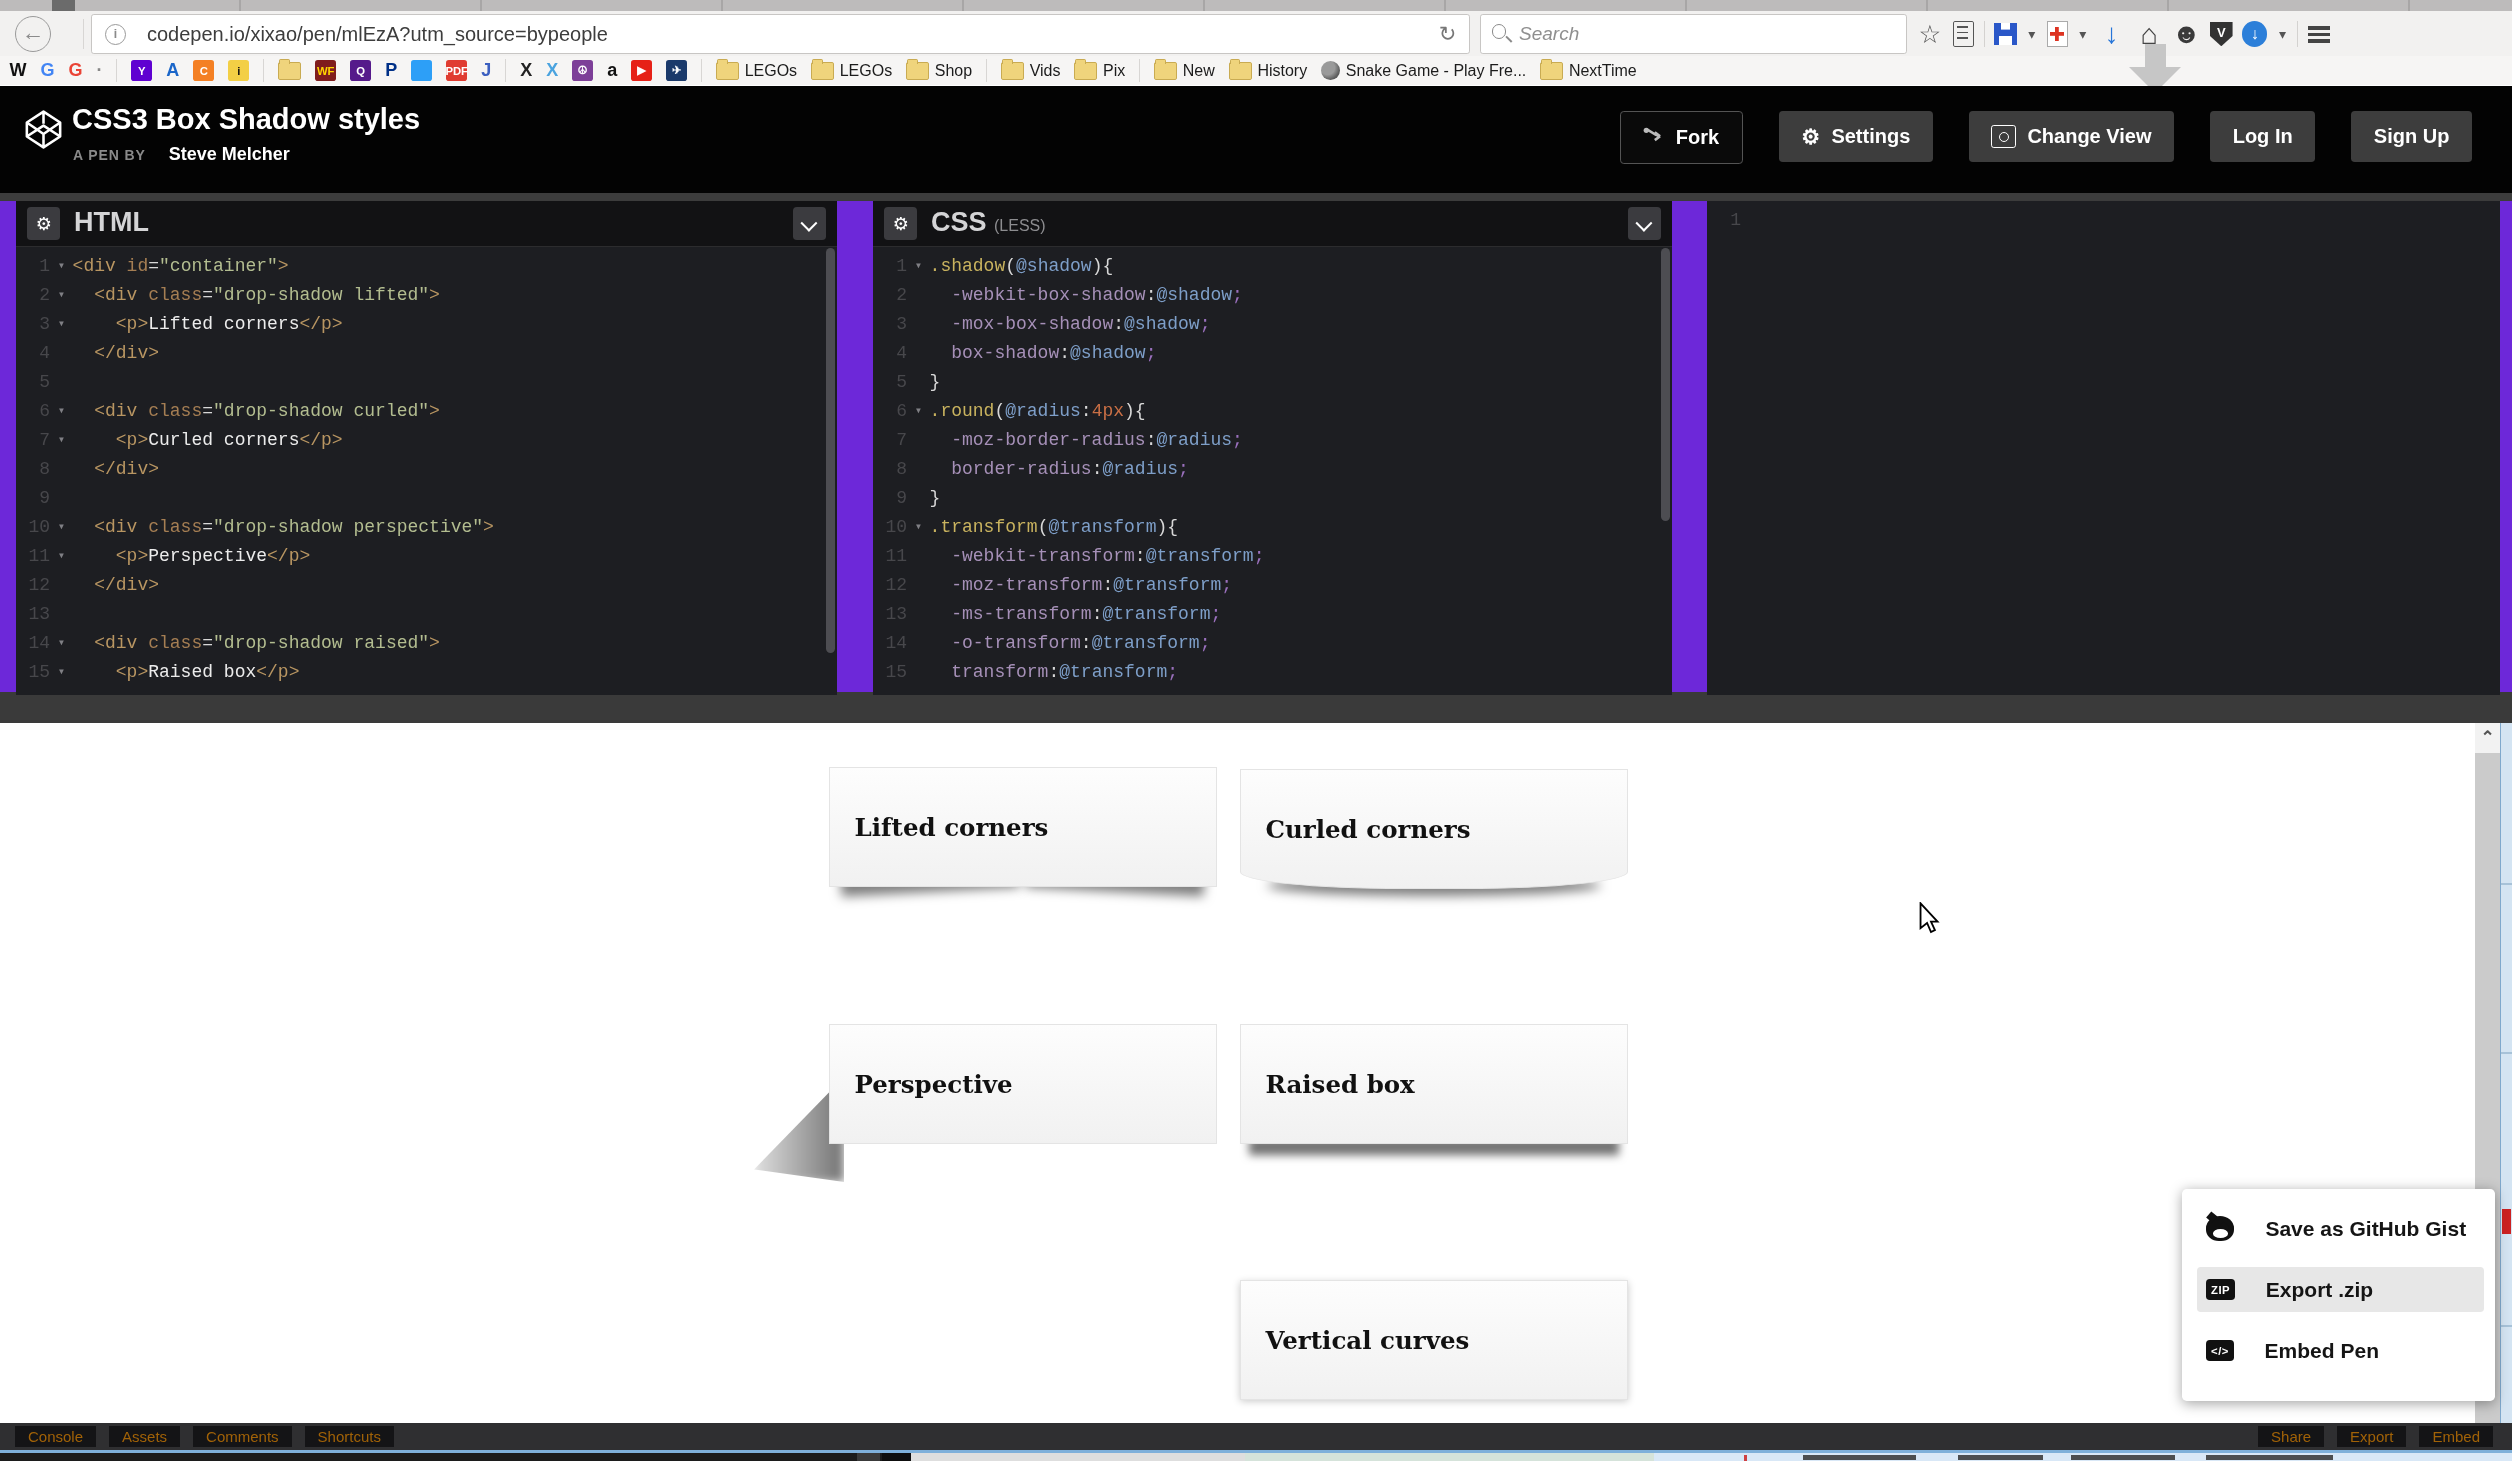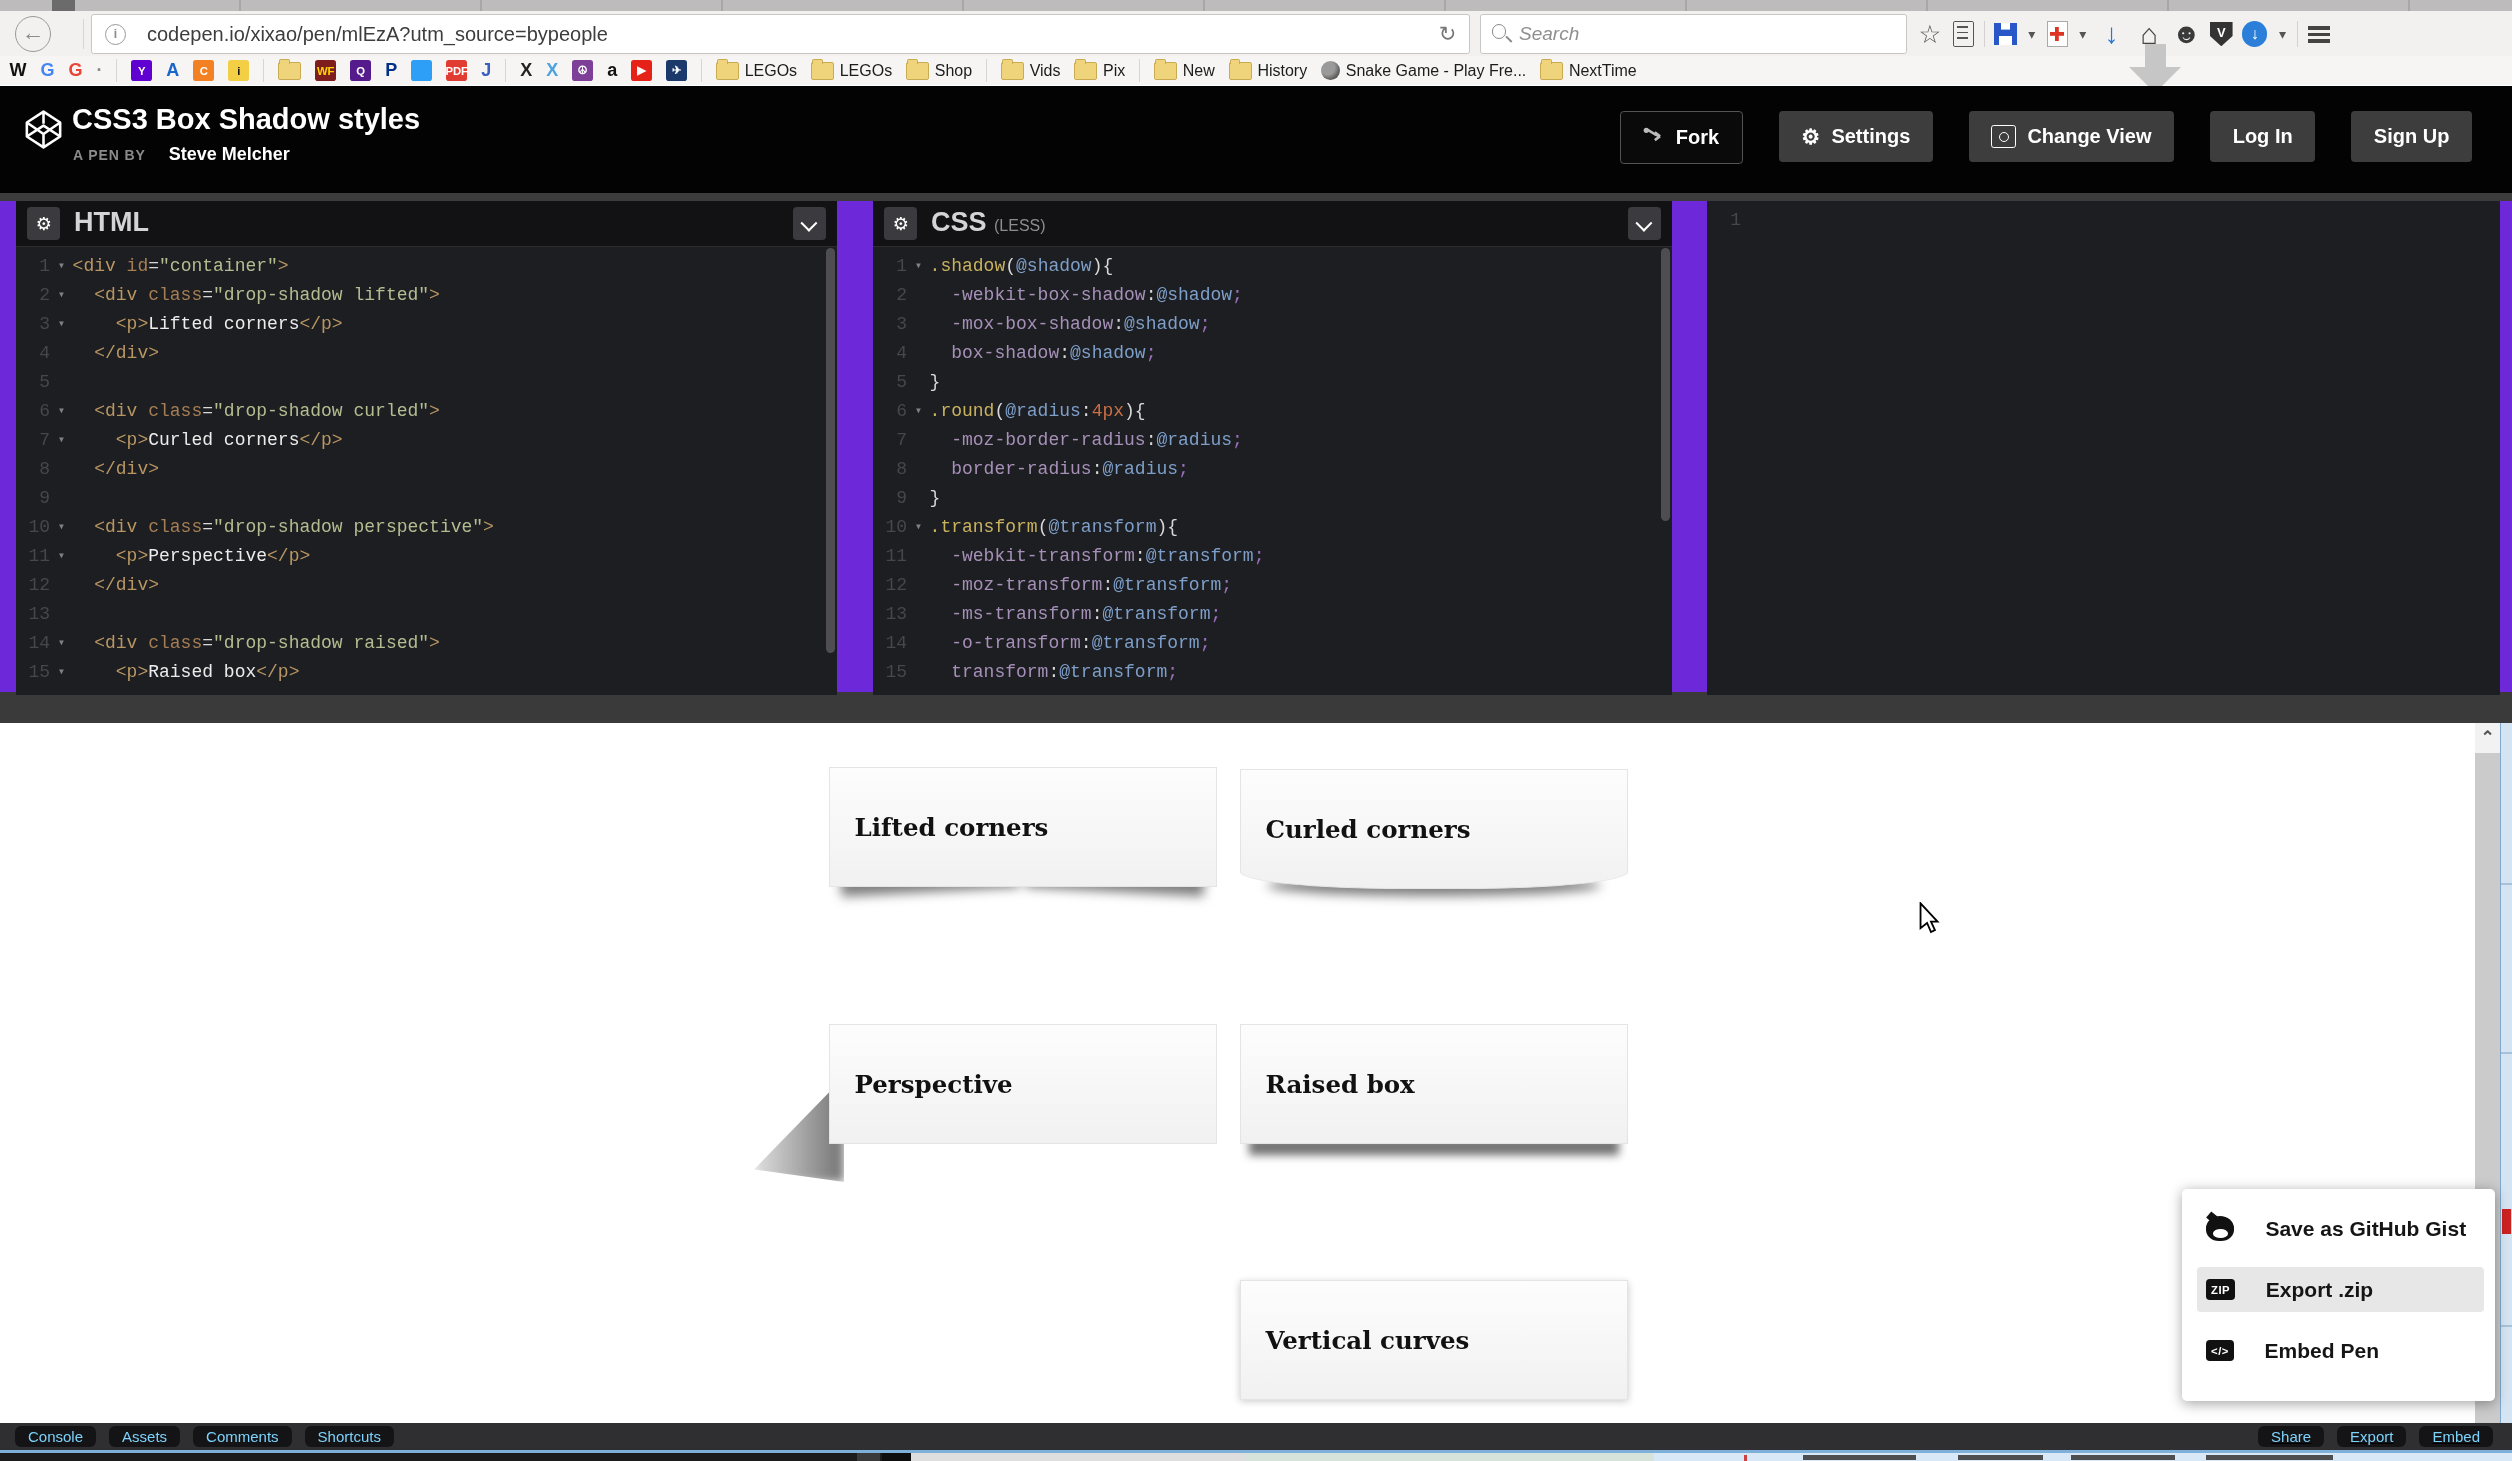--- a/index.html
+++ b/index.html
@@ -148,22 +148,22 @@
   .micon{flex:none;display:flex;align-items:center;justify-content:center;}
   .micon.gist{position:relative;width:28px;height:24.5px;background:#111;border-radius:50% 50% 46% 46%;}
   .micon.gist::before{content:"";position:absolute;top:-2.8px;left:1.9px;width:7.5px;height:7.5px;background:#111;transform:rotate(40deg);box-shadow:16px 0 #111;}
   .micon.gist::after{content:"";position:absolute;bottom:2.8px;left:6.6px;width:15px;height:8.5px;background:#fff;border-radius:50%;}
   .micon.badge{background:#111;border-radius:3.8px;color:#fff;font-size:11.3px;font-weight:bold;padding:4.7px 4.7px;letter-spacing:0.5px;}
 
   
   .footer{position:absolute;left:0;top:1423px;width:2512px;height:27px;background:#2f2f31;z-index:5;}
   .fleft,.fright{position:absolute;top:0;height:27px;display:flex;align-items:center;gap:13px;}
   .fleft{left:15px;}
-  .fright{right:19px;text-decoration:underline;}
-  .fbtn2{height:21.6px;line-height:21.6px;padding:0 13px;border-radius:6px;background:#141416;color:#7dd3fc;font-size:15px;}
+  .fright{right:19px;}
+  .fbtn2{height:21.6px;line-height:21.6px;padding:0 13px;border-radius:0;background:#141416;color:#a16207;font-size:15px;}
 
   
   .blueline{position:absolute;left:0;top:1450px;width:2512px;height:2.8px;background:#7fb0da;z-index:5;}
   .botsliver{position:absolute;left:0;top:1453px;width:2512px;height:8.5px;z-index:5;background:#1c1c1c;}
   .bseg{position:absolute;top:0;height:8.5px;}
   .bmark{position:absolute;top:1.9px;height:4.7px;background:#333;opacity:.85;}
 
   
   .cursor{position:absolute;left:1918px;top:902px;z-index:9;}
 </style>

